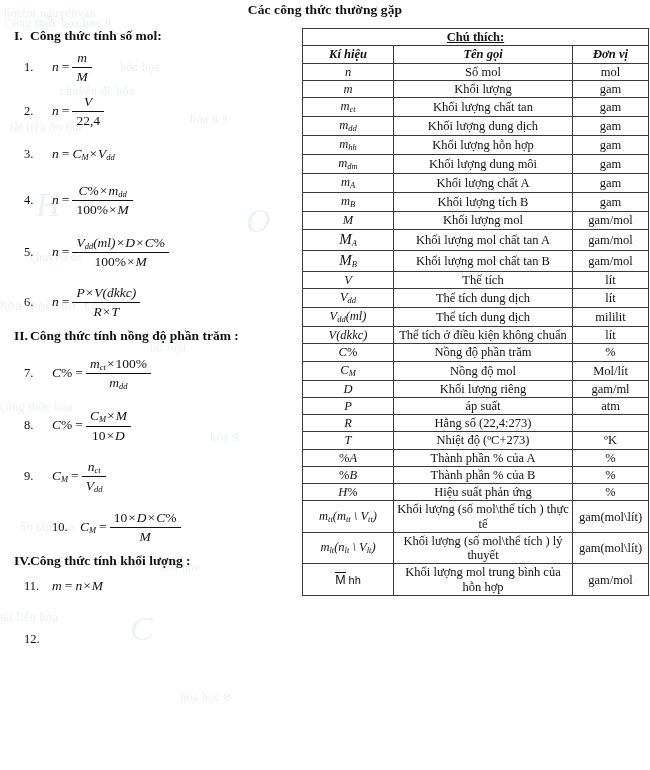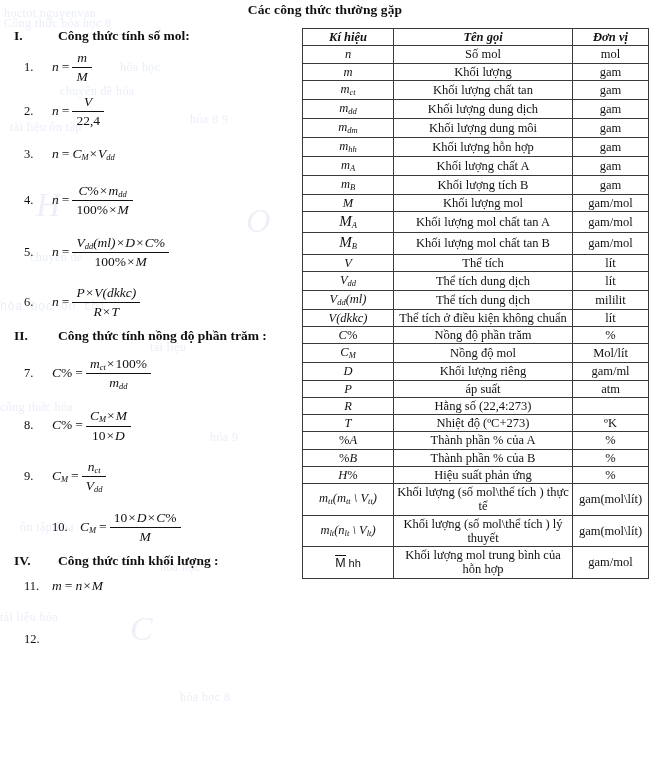--- a/index.html
+++ b/index.html
@@ -25,21 +25,21 @@
     font-weight:bold;font-size:13.5px;letter-spacing:.1px;
   }
 
   
   .left{position:absolute;left:0;top:28px;width:300px;}
   .sec{
     display:flex;font-weight:bold;font-size:13.5px;
     margin:0 0 2px 0;line-height:1.22;
   }
   .sec .rn{width:30px;flex:none;text-align:left;padding-left:14px;box-sizing:border-box;}
-  .sec .stxt{flex:1;padding-right:6px;margin-left:28px;}
+  .sec .stxt{flex:1;padding-right:6px;}
 
   .frow{display:flex;align-items:center;}
   .frow .num{width:52px;flex:none;text-align:left;padding-left:24px;
              box-sizing:border-box;font-size:12.5px;}
   .frow .fml{flex:1;}
 
   
   .m{font-family:"Liberation Serif",serif;font-style:italic;font-size:13.5px;white-space:nowrap;}
   .up{font-style:normal;}
   .sub{font-size:8.5px;vertical-align:-0.28em;font-style:italic;font-family:Liberation Serif, serif;}
@@ -181,20 +181,23 @@
   </div>
 
   <table class="note">
     <colgroup>
         <col class="c-sym">
         <col class="c-name">
         <col class="c-unit">
       </colgroup>
     <tbody>
       <tr>
+        <td class="cap" colspan="3">Chú thích:</td>
+      </tr>
+      <tr>
         <td class="hd">Kí hiệu</td>
         <td class="hd">Tên gọi</td>
         <td class="hd">Đơn vị</td>
       </tr>
 
       <tr>
           <td class="sym">n</td>
           <td class="name">Số mol</td>
           <td class="unit">mol</td>
         </tr>
@@ -207,27 +210,27 @@
           <td class="sym">m<span class="sub">ct</span></td>
           <td class="name">Khối lượng chất tan</td>
           <td class="unit">gam</td>
         </tr>
       <tr>
           <td class="sym">m<span class="sub">dd</span></td>
           <td class="name">Khối lượng dung dịch</td>
           <td class="unit">gam</td>
         </tr>
       <tr>
+          <td class="sym">m<span class="sub">hh</span></td>
+          <td class="name">Khối lượng hỗn hợp</td>
+          <td class="unit">gam</td>
+        </tr>
+      <tr>
           <td class="sym">m<span class="sub">dm</span></td>
           <td class="name">Khối lượng dung môi</td>
-          <td class="unit">gam</td>
-        </tr>
-      <tr>
-          <td class="sym">m<span class="sub">hh</span></td>
-          <td class="name">Khối lượng hỗn hợp</td>
           <td class="unit">gam</td>
         </tr>
       <tr>
           <td class="sym">m<span class="sub">A</span></td>
           <td class="name">Khối lượng chất A</td>
           <td class="unit">gam</td>
         </tr>
       <tr>
           <td class="sym">m<span class="sub">B</span></td>
           <td class="name">Khối lượng tích B</td>

